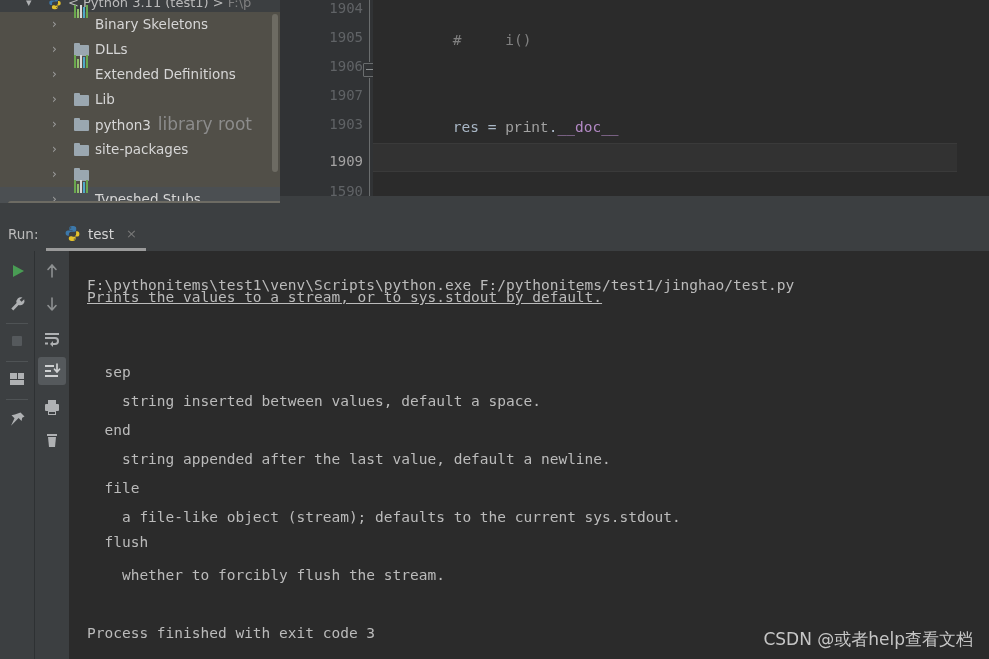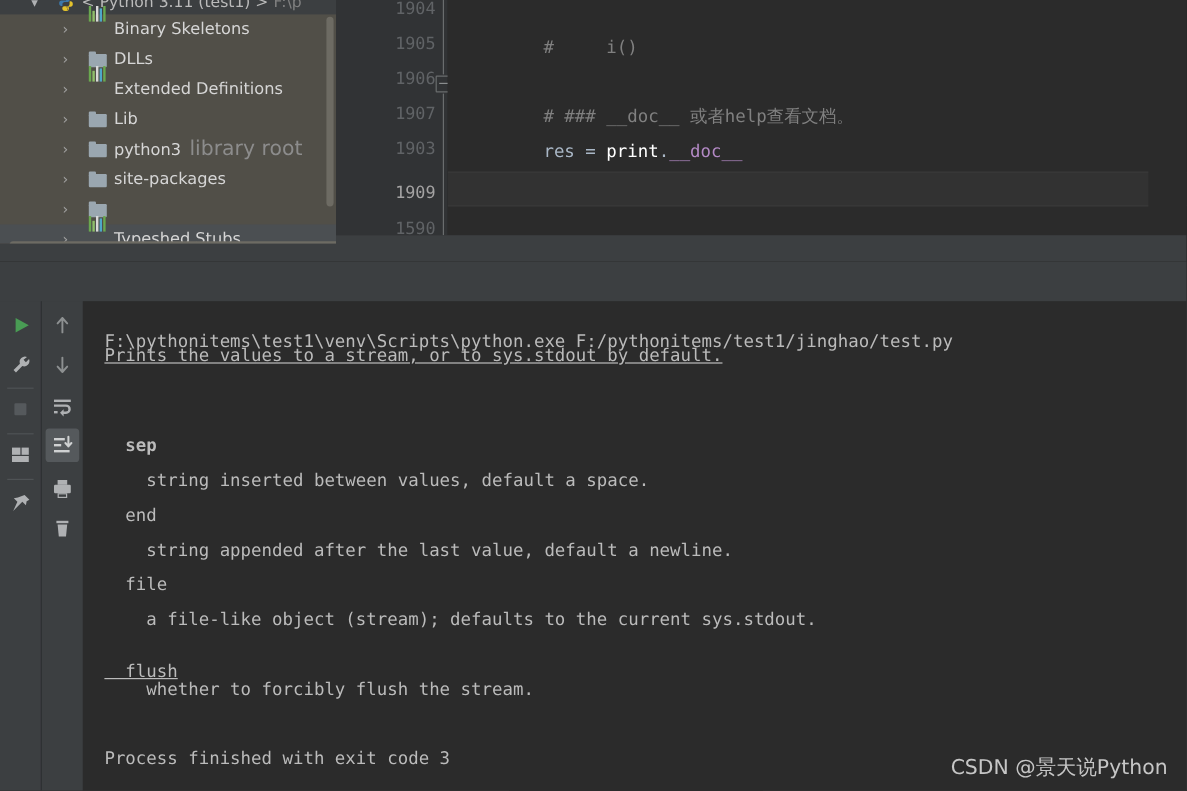--- a/index.html
+++ b/index.html
@@ -89,21 +89,21 @@
     padding-left: 10px;
     box-sizing: border-box;
   }
   .code-line.highlight {
     background: #323232;
     border-top: 1px solid #3a3a3a;
     border-bottom: 1px solid #3a3a3a;
   }
   .tok-comment { color: #808080; }
   .tok-plain   { color: #a9b7c6; }
-  .tok-func    { color: #ffffff; }
+  .tok-func    { color: #a3a3a3; font-family: Liberation Mono, monospace; }
   .tok-magic   { color: #b389c5; }
   .tok-op      { color: #a9b7c6; }
 
   
   .editor-bottom-strip {
     position: absolute;
     left: 280px; top: 196px;
     width: 709px; height: 22px;
     background: #3c3f41;
   }
@@ -358,23 +358,20 @@
     <div class="fold-line" style="top:0px;   height:62px"></div>
     <div class="fold-marker" style="top:63px"></div>
     <div class="fold-line" style="top:78px;  height:118px"></div>
 
     <div class="code-area">
       <div class="code-line" style="top:-3px">
         <span class="tok-comment">#     i()</span>
       </div>
       <div class="code-line" style="top:26px">
         <span class="tok-plain"></span>
-      </div>
-      <div class="code-line" style="top:55px">
-        <span class="tok-comment"># ### __doc__ 或者help查看文档。</span>
       </div>
       <div class="code-line" style="top:84px">
         <span class="tok-plain">res </span><span class="tok-op">= </span><span class="tok-func">print</span><span class="tok-plain">.</span><span class="tok-magic">__doc__</span>
       </div>
       <div class="code-line" style="top:113px">
         <span class="tok-func">print</span><span class="tok-plain">(res)</span>
       </div>
       <div class="code-line highlight" style="top:143px">
         <span class="tok-plain"></span>
       </div>
@@ -409,20 +406,35 @@
 
       <div class="tree-scrollbar-v"></div>
       <div class="tree-bottom-peek"></div>
       <div class="tree-scrollbar-h"></div>
     </div>
     <div class="tree-bottom-row"></div>
   </div>
 
   <div id="run-panel">
 
+    <div class="run-header">
+      <span class="run-label">Run:</span>
+
+      <div class="run-tab">
+        <span class="run-tab-icon">
+          <svg width="17" height="17" viewBox="0 0 16 16">
+            <path d="M7.8 1c-2 0-2.7.9-2.7 2v1.6h3v.5H3.6c-1.2 0-2.1 .8-2.1 2.5s.9 2.6 2.1 2.6h1V8.6c0-1.3 1-2.2 2.2-2.2h2.9c1 0 1.8-.8 1.8-1.8V3c0-1-.9-2-2.6-2zM6.3 2.2c.3 0 .6.3.6.6s-.3.6-.6.6-.6-.3-.6-.6.2-.6.6-.6z" fill="#3c78aa"></path>
+            <path d="M8.2 15c2 0 2.7-.9 2.7-2v-1.6h-3v-.5h4.5c1.2 0 2.1-.8 2.1-2.5s-.9-2.6-2.1-2.6h-1v2.6c0 1.3-1 2.2-2.2 2.2H6.3c-1 0-1.8.8-1.8 1.8V13c0 1 .9 2 2.6 2zm1.5-1.2c-.3 0-.6-.3-.6-.6s.3-.6.6-.6.6.3.6.6-.2.6-.6.6z" fill="#e3c22c"></path>
+          </svg>
+        </span>
+        <span class="run-tab-label">test</span>
+        <span class="run-tab-close">×</span>
+      </div>
+      <div class="run-tab-underline"></div>
+    </div>
 
     <div class="toolbar-col col1">
       <div class="tb-btn" style="top:6px">
         <svg width="28" height="28" viewBox="0 0 28 28">
             <polygon points="10,8 21,14 10,20" fill="#499c54"></polygon>
           </svg>
       </div>
       <div class="tb-btn" style="top:39px">
         <svg width="28" height="28" viewBox="0 0 28 28">
           <path d="M19.5 7.5a4.5 4.5 0 0 0-5.9 5.6l-5.3 5.3 2 2 5.3-5.3a4.5 4.5 0 0 0 5.6-5.9l-2.6 2.6-2-2 2.9-2.3z" fill="#afb1b3"></path>
@@ -491,27 +503,27 @@
           <path d="M10 11h8l-1 10h-6z" fill="#afb1b3"></path>
         </svg>
       </div>
     </div>
 
     <div class="console">
       <div id="console-lines">
           <div class="console-line" style="top: 20px;">F:\pythonitems\test1\venv\Scripts\python.exe F:/pythonitems/test1/jinghao/test.py</div>
           <div class="console-line" style="top: 32px; text-decoration: underline;">Prints the values to a stream, or to sys.stdout by default.</div>
           <div class="console-line" style="top: 78px;"></div>
-          <div class="console-line" style="top: 107px; font-weight: bold;">  sep</div>
+          <div class="console-line" style="top: 107px;">  sep</div>
           <div class="console-line" style="top: 136px;">    string inserted between values, default a space.</div>
           <div class="console-line" style="top: 165px;">  end</div>
           <div class="console-line" style="top: 194px;">    string appended after the last value, default a newline.</div>
           <div class="console-line" style="top: 223px;">  file</div>
           <div class="console-line" style="top: 252px;">    a file-like object (stream); defaults to the current sys.stdout.</div>
-          <div class="console-line" style="top: 295px; text-decoration: underline;">  flush</div>
+          <div class="console-line" style="top: 277px;">  flush</div>
           <div class="console-line" style="top: 310px;">    whether to forcibly flush the stream.</div>
           <div class="console-line" style="top: 339px;"></div>
           <div class="console-line" style="top: 368px;">Process finished with exit code 3</div>
         </div>
-      <div class="watermark">CSDN @景天说Python</div>
+      <div class="watermark">CSDN @或者help查看文档</div>
     </div>
   </div>
 </div>
 
 </body></html>

